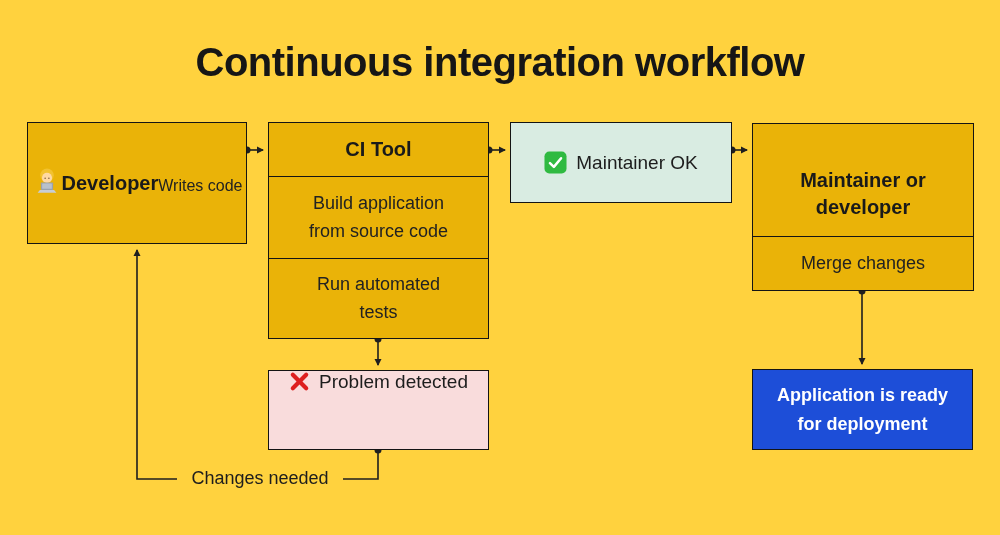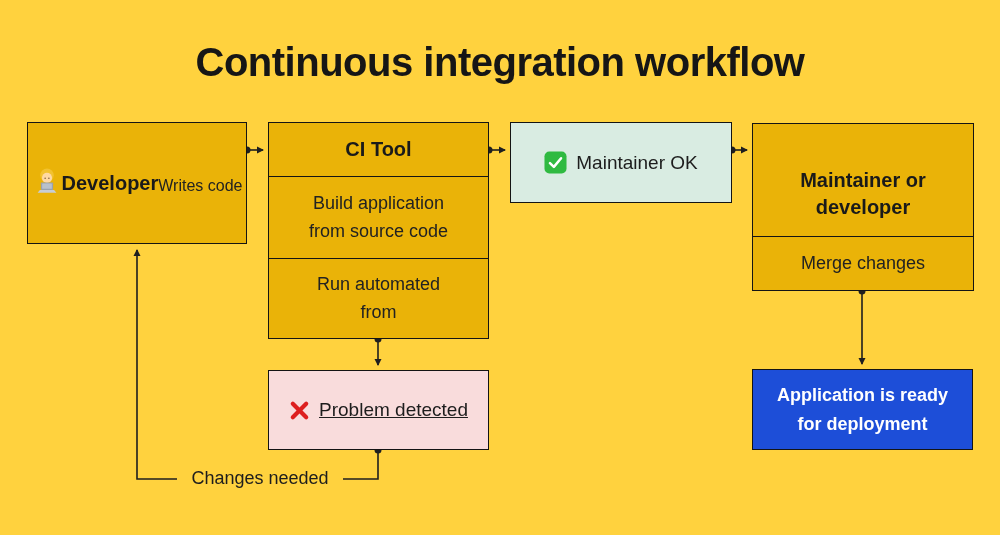--- a/index.html
+++ b/index.html
@@ -80,22 +80,22 @@
     font-size: 20px; font-weight: 700; line-height: 1.35; margin-top: 28px;
   }
   .maintainer-step {
     flex: 1; display: flex; align-items: center; justify-content: center;
     font-size: 18px; color: #222;
   }
   
   .node-problem {
     left: 268px; top: 370px; width: 221px; height: 80px;
     background: #F9DCDC;
-    display: flex; align-items: center; justify-content: center; gap: 9px;
-    font-size: 19px; color: #1d1d1d; text-decoration: underline;
+    display: flex; justify-content: center; gap: 9px;
+    font-size: 19px; color: #1d1d1d;
   }
   
   .node-deploy {
     left: 752px; top: 369px; width: 221px; height: 81px;
     background: #1d4ed8;
     display: flex; align-items: center; justify-content: center;
     text-align: center; padding: 0 18px;
     font-size: 18px; font-weight: 700; line-height: 1.6; color: #ffffff;
   }
   
@@ -159,21 +159,21 @@
         <path d="M6,28 L26,28 L23.6,25 L8.4,25 Z" fill="#C7CDD5"></path>
       </svg>
     </span>
     <div class="node-title">Developer</div>
     <div class="node-sub">Writes code</div>
   </div>
 
   <div class="node node-citool">
     <div class="citool-header">CI Tool</div>
     <div class="citool-step step-build">Build application from source code</div>
-    <div class="citool-step step-tests">Run automated from</div>
+    <div class="citool-step step-tests">Run automated tests</div>
   </div>
 
   <div class="node node-ok">
     <span class="icon">
       <svg width="23" height="23" viewBox="0 0 24 24">
         <rect x="0.5" y="0.5" width="23" height="23" rx="5" fill="#2FBA41"></rect>
         <path d="M6.2 12.6 L10.3 16.6 L17.8 7.6" fill="none" stroke="#ffffff" stroke-width="2.6" stroke-linecap="round" stroke-linejoin="round"></path>
       </svg>
     </span>
     <span>Maintainer OK</span>

